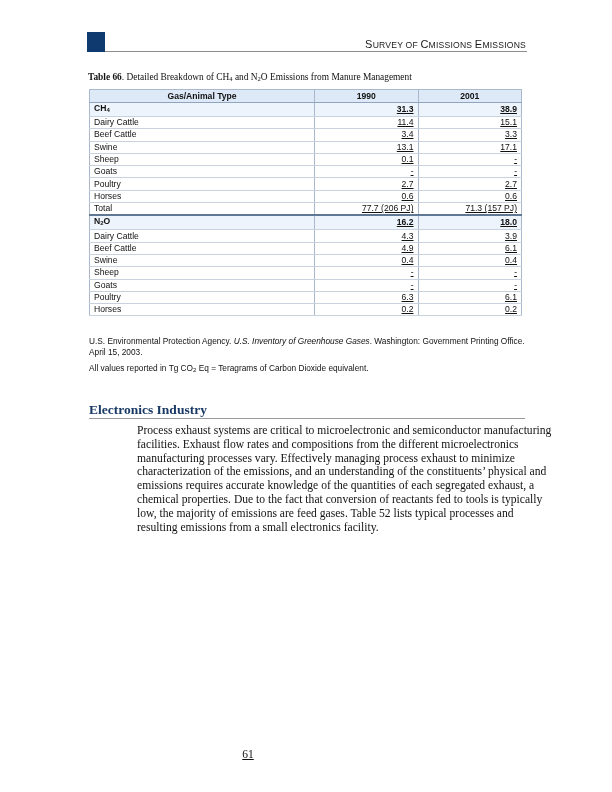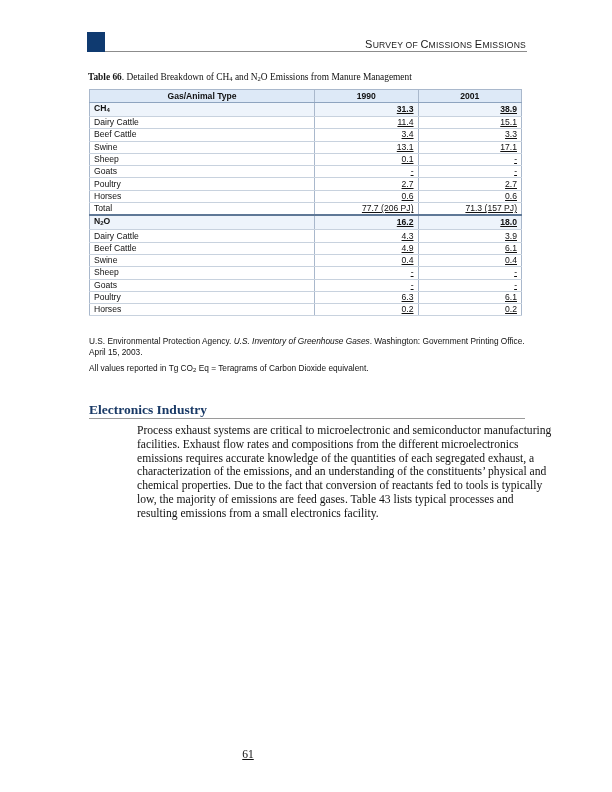--- a/index.html
+++ b/index.html
@@ -150,21 +150,22 @@
   <div class="note">
     <span>All values reported in Tg CO</span><sub>2</sub><span> Eq = Teragrams of Carbon Dioxide equivalent.</span>
   </div>
 
   <div class="sect">Electronics Industry</div>
   <div class="sect-rule"></div>
 
   <div class="body">
     <span class="ln">Process exhaust systems are critical to microelectronic and semiconductor manufacturing</span>
     <span class="ln">facilities.  Exhaust flow rates and compositions from the different microelectronics</span>
+    <span class="ln">manufacturing processes vary.  Effectively managing process exhaust to minimize</span>
+    <span class="ln">characterization of the emissions, and an understanding of the constituents’ physical and</span>
     <span class="ln">emissions requires accurate knowledge of the quantities of each segregated exhaust, a</span>
-    <span class="ln">characterization of the emissions, and an understanding of the constituents’ physical and</span>
     <span class="ln">chemical properties.  Due to the fact that conversion of reactants fed to tools is typically</span>
-    <span class="ln">low, the majority of emissions are feed gases.  Table 43 lists typical processes and</span>
+    <span class="ln">low, the majority of emissions are feed gases.  Table 52 lists typical processes and</span>
     <span class="ln">resulting emissions from a small electronics facility.</span>
   </div>
 
   <div class="pagenum">61</div>
 </div>
 
 </body></html>

